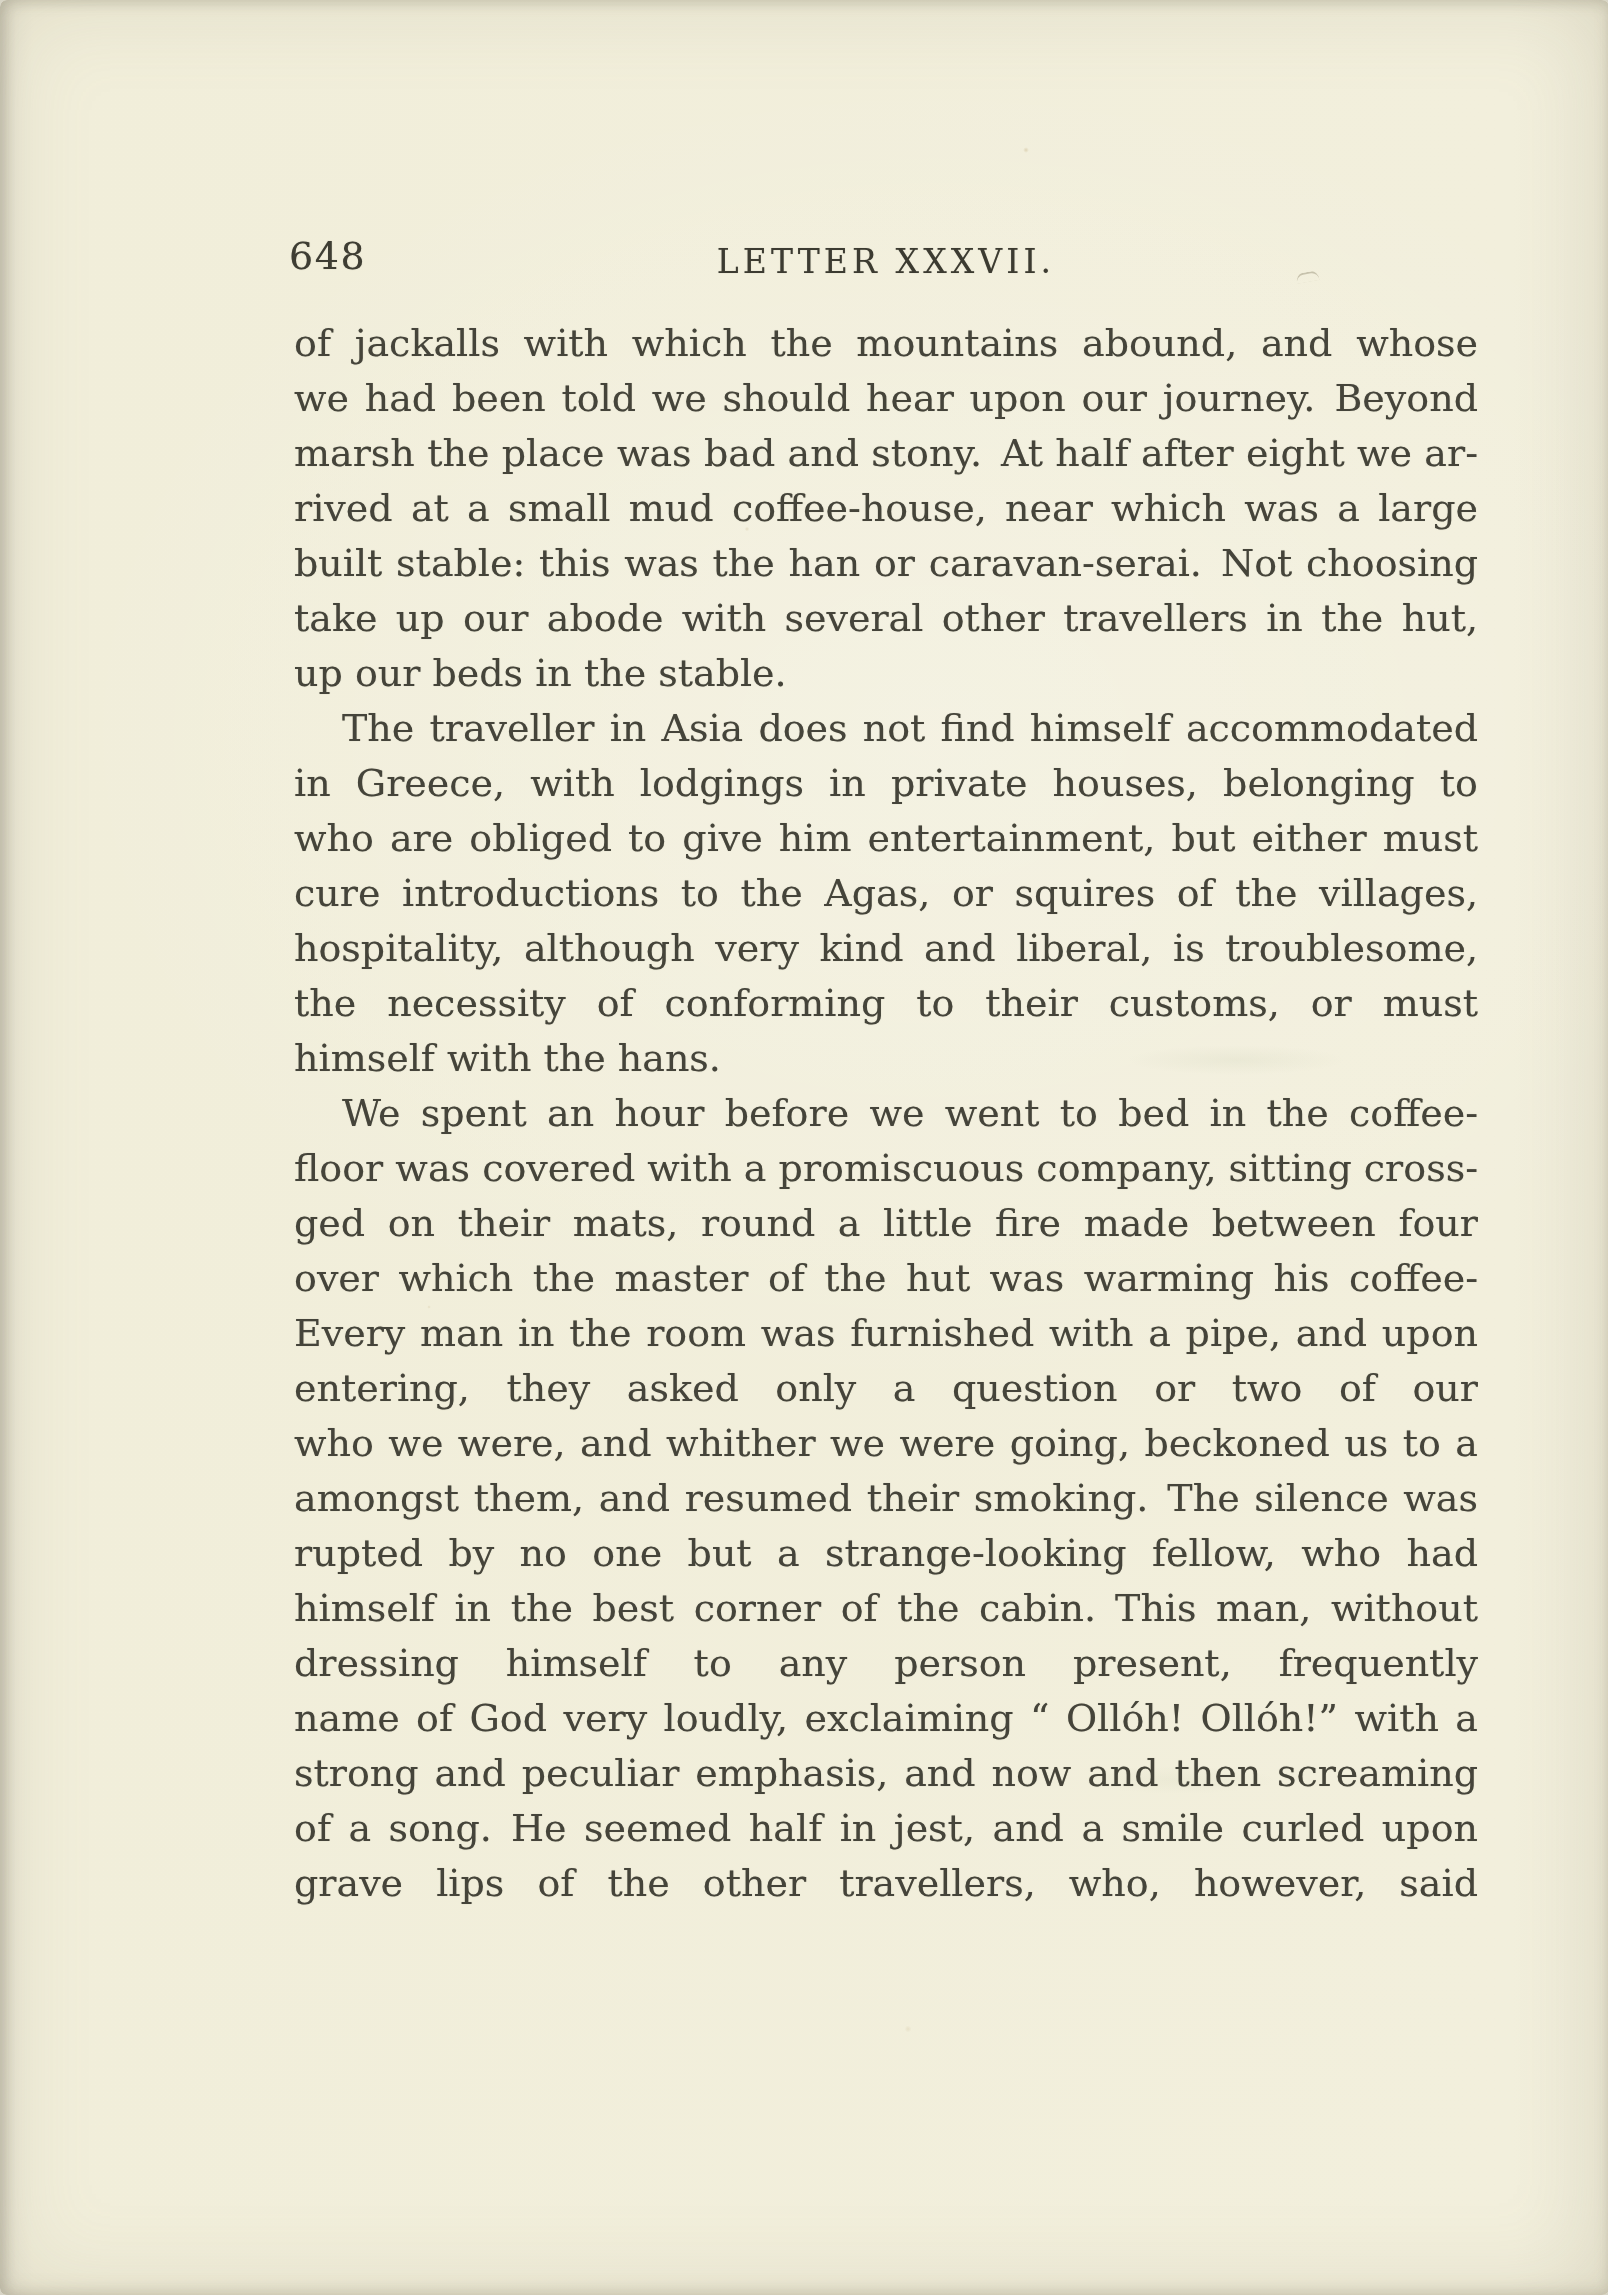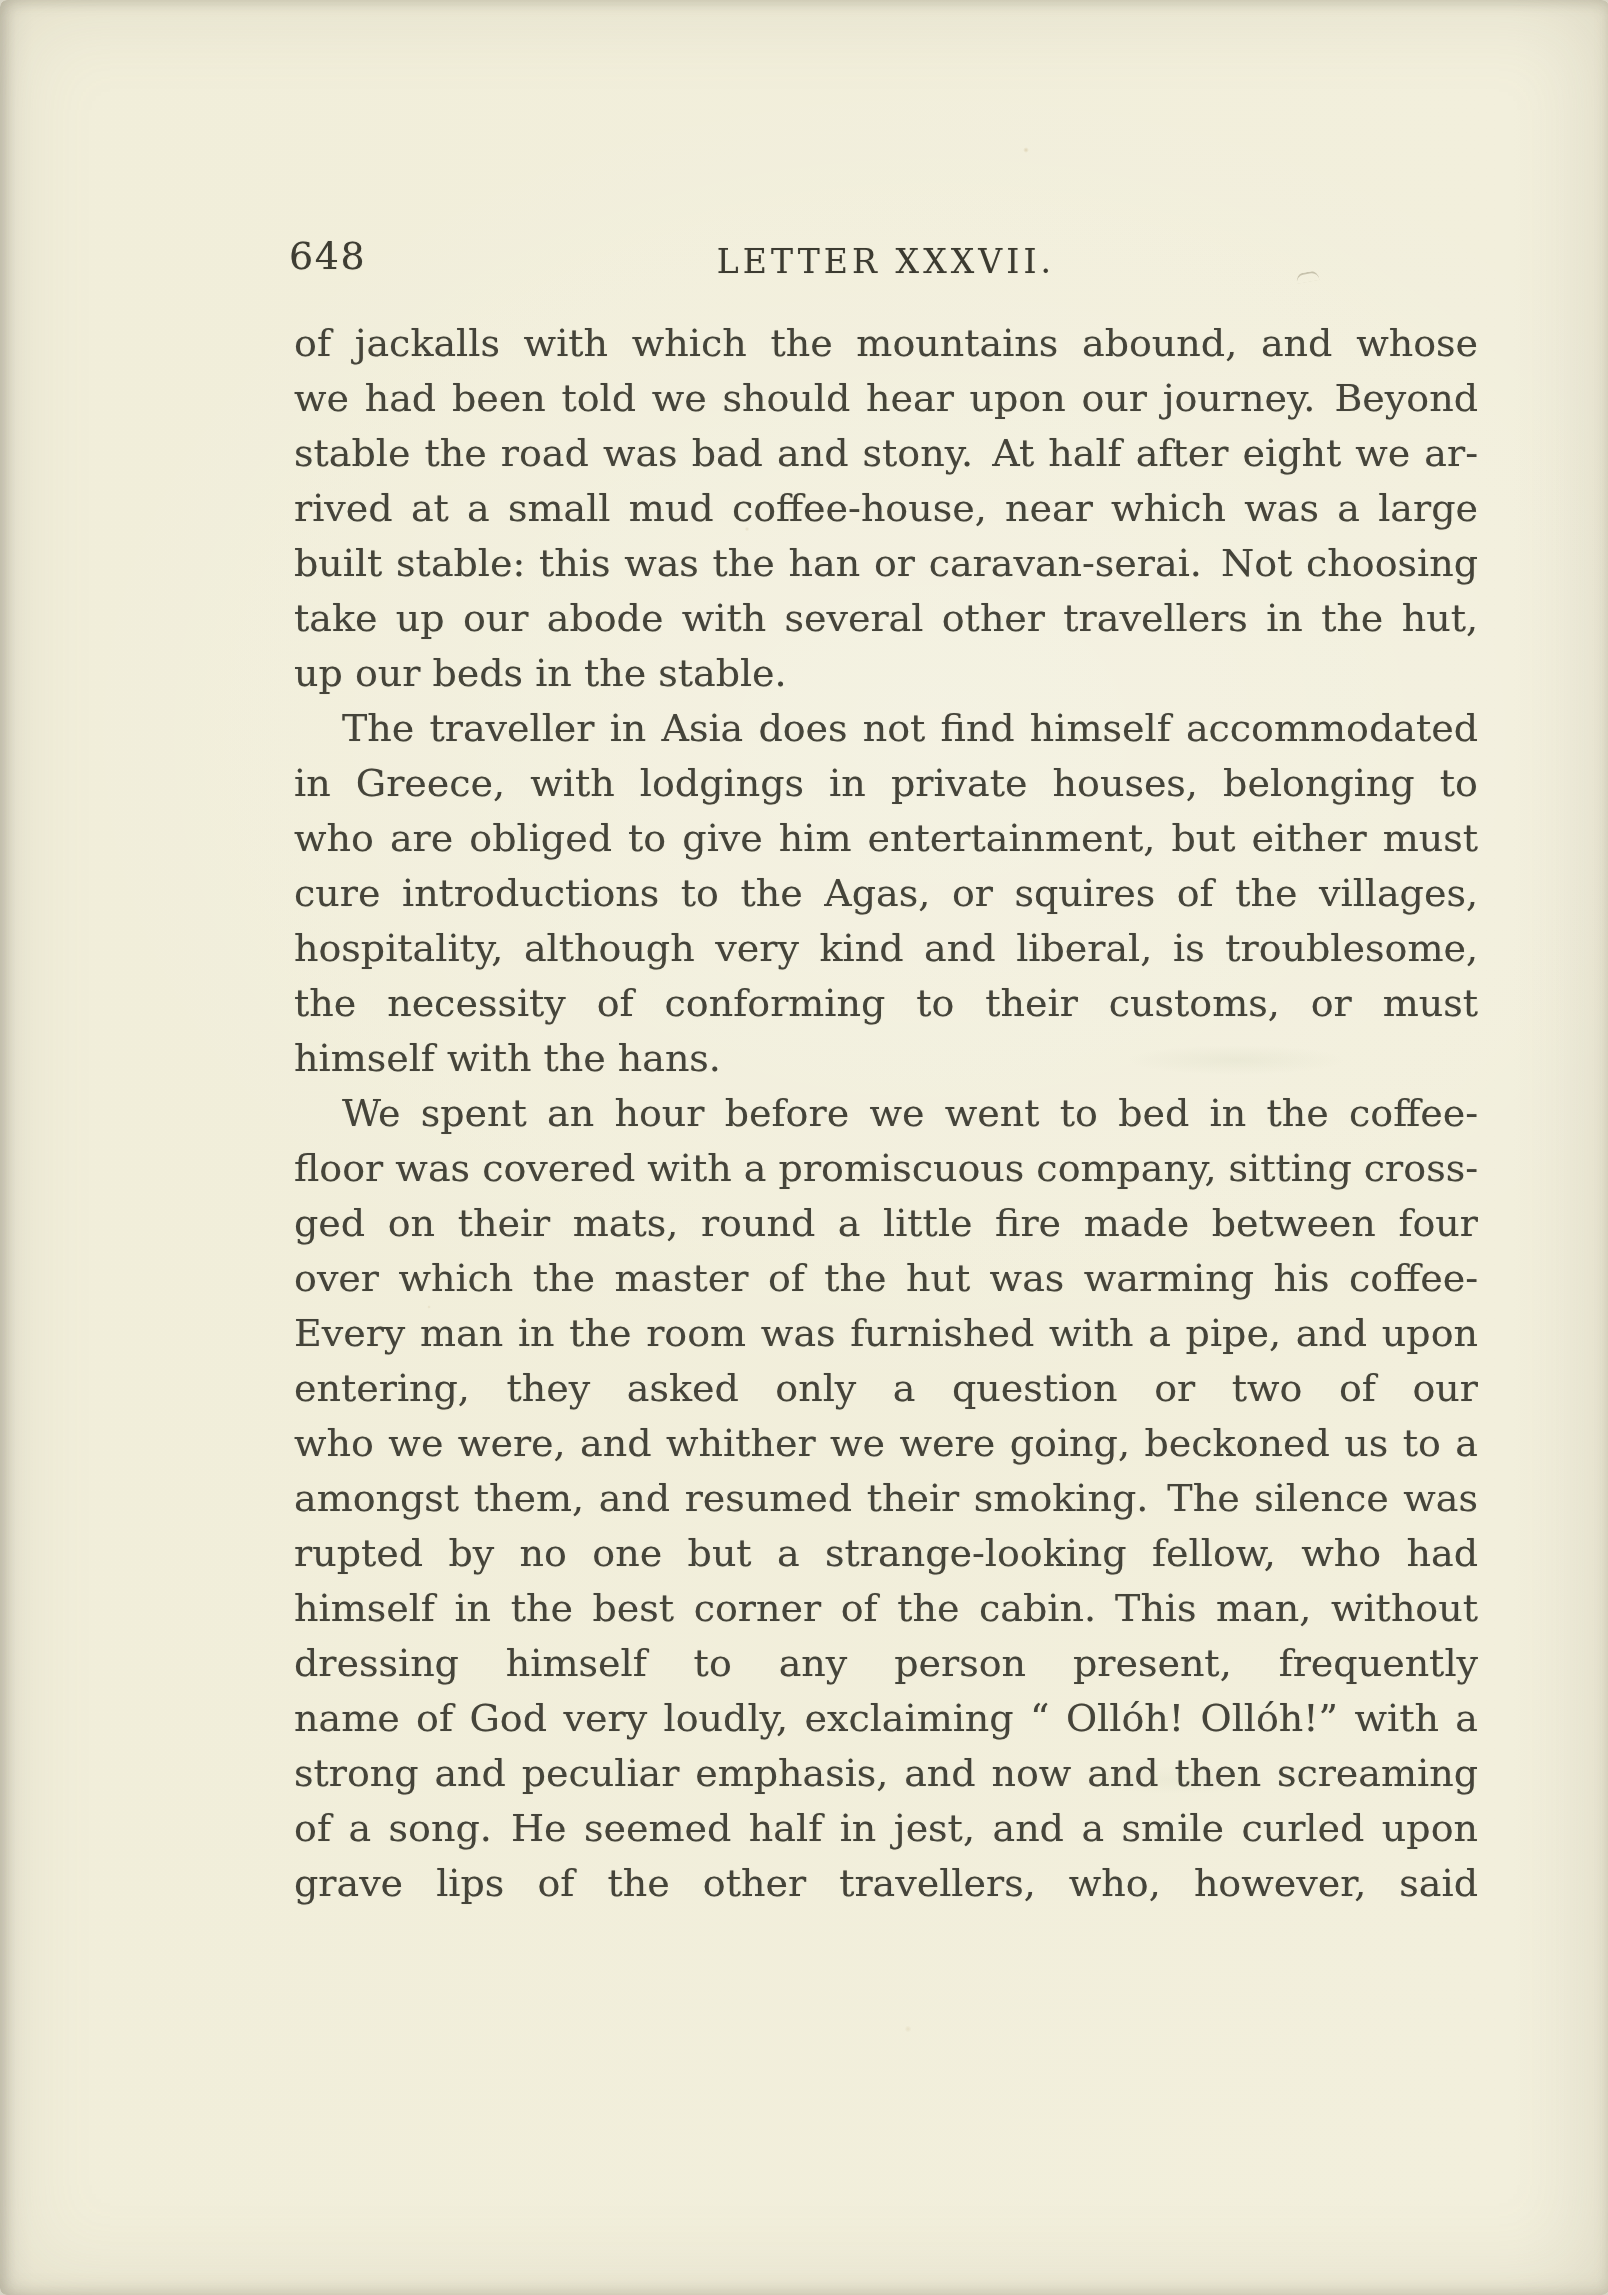--- a/index.html
+++ b/index.html
@@ -98,21 +98,21 @@
   <div class="running-head">
     <span class="page-number">648</span>
     <span class="running-title">LETTER XXXVII.</span>
   </div>
 
   <div class="smudge-mark"></div>
 
   <div class="text-block">
       <div class="line">of jackalls with which the mountains abound, and whose howling</div>
       <div class="line">we had been told we should hear upon our journey. Beyond the</div>
-      <div class="line">stable the road was bad and stony. At half after eight we ar-</div>
+      <div class="line">marsh the place was bad and stony. At half after eight we ar-</div>
       <div class="line">rived at a small mud coffee-house, near which was a large well-</div>
       <div class="line">built stable: this was the han or caravan-serai. Not choosing to</div>
       <div class="line">take up our abode with several other travellers in the hut, we put</div>
       <div class="line flush">up our beds in the stable.</div>
       <div class="line indent">The traveller in Asia does not find himself accommodated as</div>
       <div class="line">in Greece, with lodgings in private houses, belonging to persons</div>
       <div class="line">who are obliged to give him entertainment, but either must pro-</div>
       <div class="line">cure introductions to the Agas, or squires of the villages, whose</div>
       <div class="line">hospitality, although very kind and liberal, is troublesome, from</div>
       <div class="line">the necessity of conforming to their customs, or must content</div>

